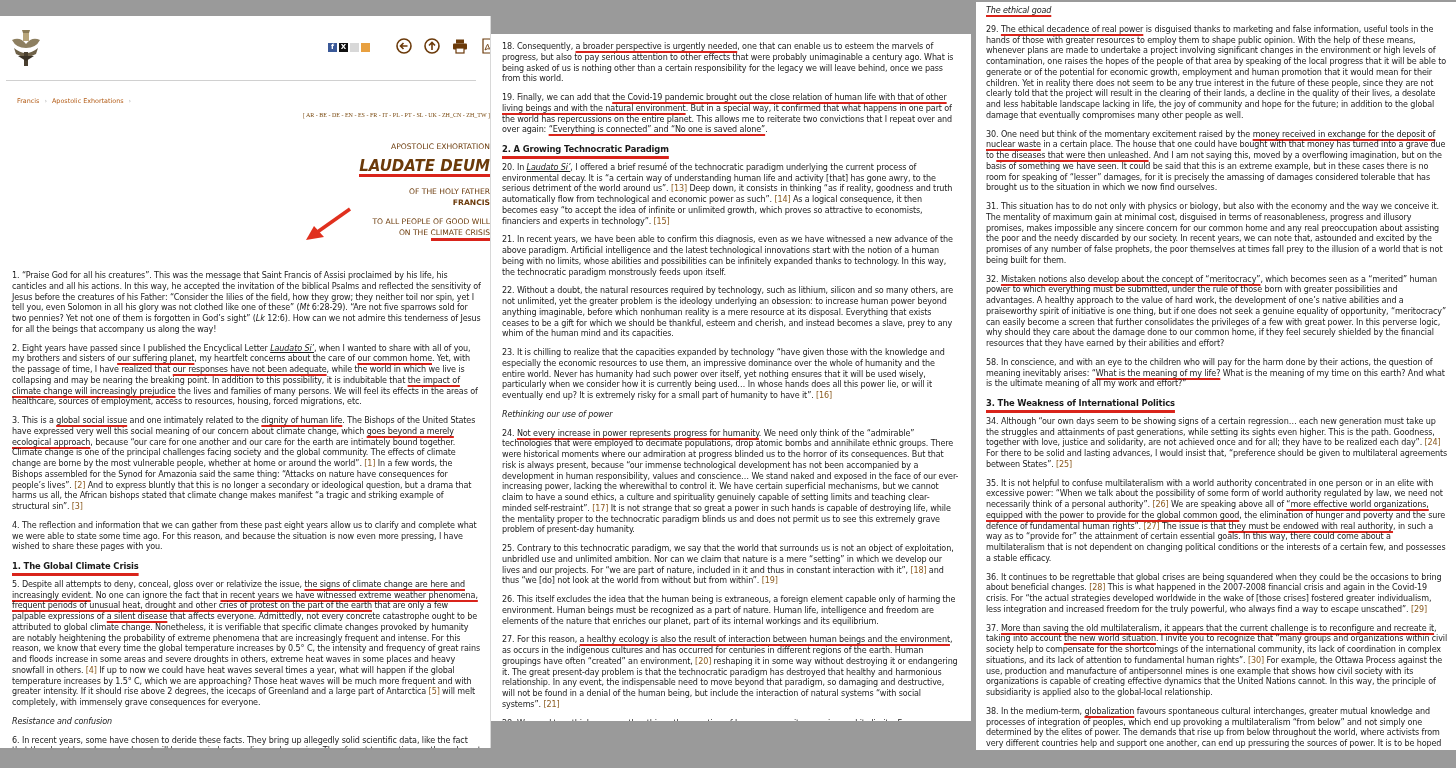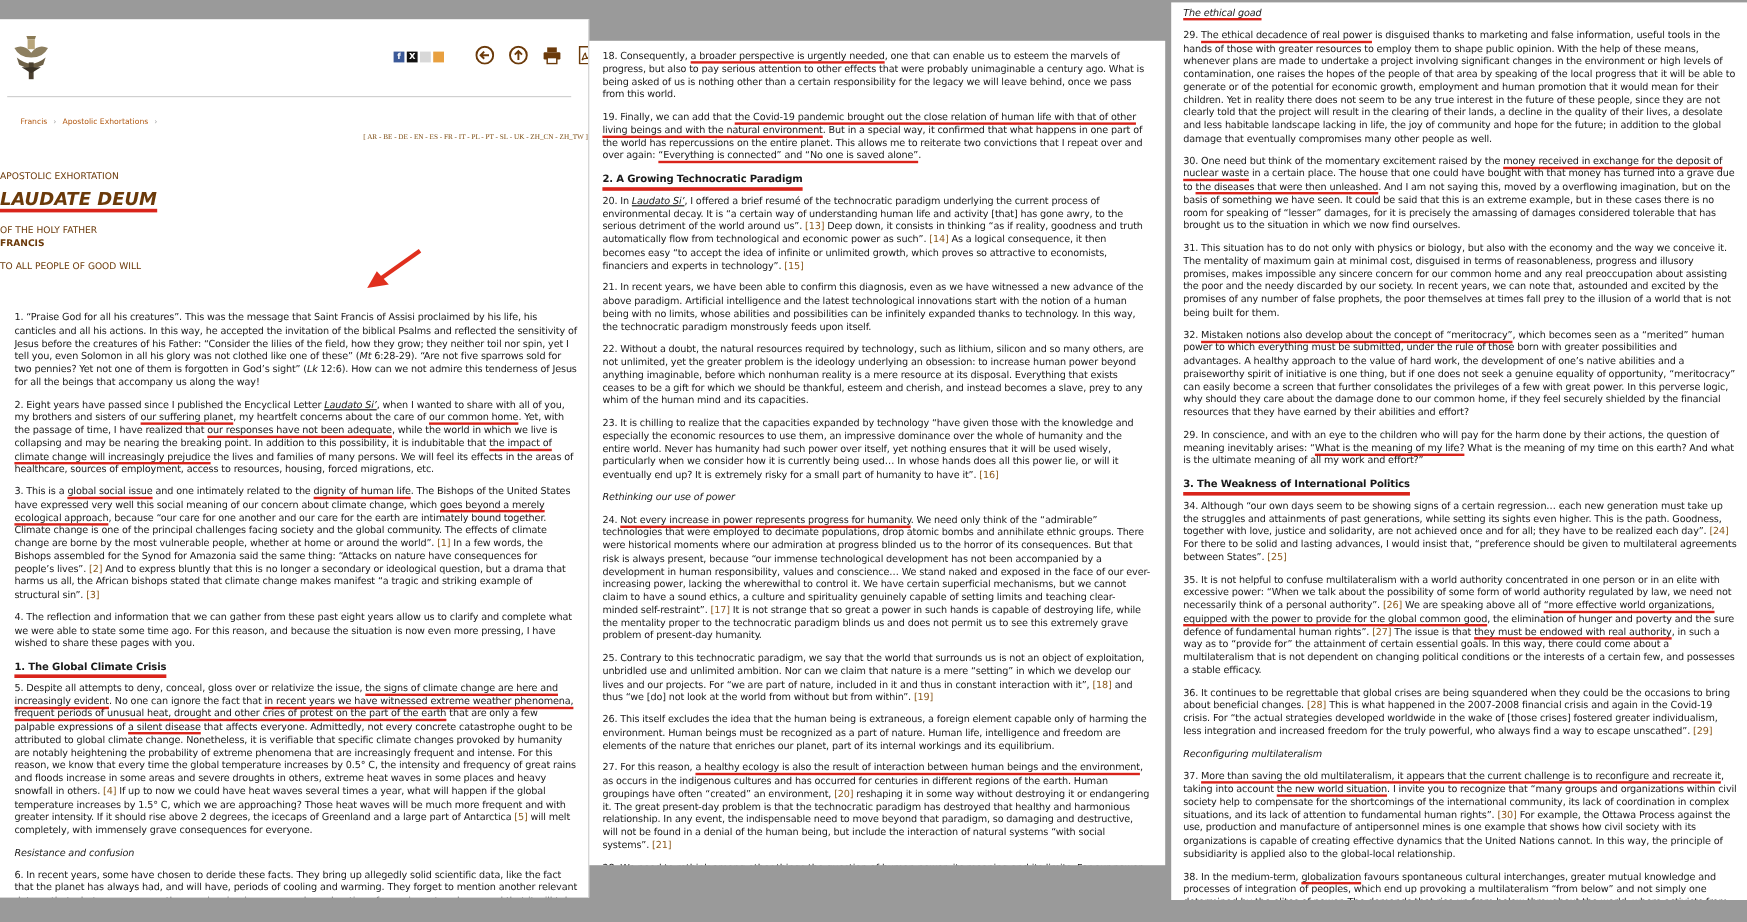--- a/index.html
+++ b/index.html
@@ -31,21 +31,21 @@
   
   .hdr { position:relative; height:64px; border-bottom:1px solid #d0d0d0; margin:0 0 0 6px; width:470px; }
   .logo { position:absolute; left:2px; top:10px; width:36px; height:42px; }
   .social { position:absolute; left:322px; top:27px; display:flex; gap:2px; }
   .social span { width:9px; height:9px; display:inline-block; font-size:7px; line-height:9px; text-align:center; color:#fff; font-weight:bold; }
   .navicons { position:absolute; left:390px; top:22px; display:flex; gap:12px; align-items:center; }
   .navicons span { width:16px; height:16px; display:inline-block; }
   .crumbs { font-size:6.4px; color:#b25a14; margin:16px 0 0 17px; }
   .crumbs .sep { color:#aaa; margin:0 5px; }
   .langs { font-family:"Liberation Serif", serif; font-size:6px; color:#7a4a10; text-align:right; margin:7px 0 0 0; padding-right:0; white-space:nowrap; }
-  .title-block { text-align:left; color:#6b3a0a; font-size:7.6px; line-height:11px; margin-top:23px; }
+  .title-block { text-align:right; color:#6b3a0a; font-size:7.6px; line-height:11px; margin-top:23px; }
   .title-block .tb-main { font-weight:bold; font-style:italic; font-size:15px; margin:9px 0 9px 0; display:inline-block; padding-bottom:2px; border-bottom:3px solid #d9241b; }
   .title-block .tb-bold { font-weight:bold; }
   .title-block .tb-gap { height:8px; }
   .underline-red { border-bottom:3px solid #d9241b; padding-bottom:1px; }
   .arrow { position:absolute; left:302px; top:190px; width:52px; height:40px; }
 </style>
 </head>
 <body>
 
 <div class="panel" id="p1">
@@ -98,20 +98,21 @@
   </div>
   <div class="langs">[ AR - BE - DE - EN - ES - FR - IT - PL - PT - SL - UK - ZH_CN - ZH_TW ]</div>
 
   <div class="title-block">
     <div>APOSTOLIC EXHORTATION</div>
     <div class="tb-main">LAUDATE DEUM</div>
     <div>OF THE HOLY FATHER</div>
     <div class="tb-bold">FRANCIS</div>
     <div class="tb-gap"></div>
     <div>TO ALL PEOPLE OF GOOD WILL</div>
+    <div><span>ON THE </span><span class="underline-red">CLIMATE CRISIS</span></div>
   </div>
   <svg class="arrow" viewBox="0 0 52 40">
     <path d="M48 3 L14 27" stroke="#e0301e" stroke-width="3.5" fill="none"></path>
     <path d="M4 34 L12 20 L22 31z" fill="#e0301e"></path>
   </svg>
 
   <div class="txt col-inner" style="margin-top:33px;">
     <p><span>1. “Praise God for all his creatures”. This was the message that Saint Francis of Assisi proclaimed by his life, his canticles and all his actions. In this way, he accepted the invitation of the biblical Psalms and reflected the sensitivity of Jesus before the creatures of his Father: “Consider the lilies of the field, how they grow; they neither toil nor spin, yet I tell you, even Solomon in all his glory was not clothed like one of these” (</span><span class="it">Mt</span><span> 6:28-29). “Are not five sparrows sold for two pennies? Yet not one of them is forgotten in God’s sight” (</span><span class="it">Lk</span><span> 12:6). How can we not admire this tenderness of Jesus for all the beings that accompany us along the way!</span></p>
     <p><span>2. Eight years have passed since I published the Encyclical Letter </span><span class="itu">Laudato Si’</span><span>, when I wanted to share with all of you, my brothers and sisters of </span><span class="hl">our suffering planet</span><span>, my heartfelt concerns about the care of </span><span class="hl">our common home</span><span>. Yet, with the passage of time, I have realized that </span><span class="hl">our responses have not been adequate</span><span>, while the world in which we live is collapsing and may be nearing the breaking point. In addition to this possibility, it is indubitable that </span><span class="hl">the impact of climate change will increasingly prejudice</span><span> the lives and families of many persons. We will feel its effects in the areas of healthcare, sources of employment, access to resources, housing, forced migrations, etc.</span></p>
     <p><span>3. This is a </span><span class="hl">global social issue</span><span> and one intimately related to the </span><span class="hl">dignity of human life</span><span>. The Bishops of the United States have expressed very well this social meaning of our concern about climate change, which </span><span class="hl">goes beyond a merely ecological approach</span><span>, because “our care for one another and our care for the earth are intimately bound together. Climate change is one of the principal challenges facing society and the global community. The effects of climate change are borne by the most vulnerable people, whether at home or around the world”. </span><span class="ref">[1]</span><span> In a few words, the Bishops assembled for the Synod for Amazonia said the same thing: “Attacks on nature have consequences for people’s lives”. </span><span class="ref">[2]</span><span> And to express bluntly that this is no longer a secondary or ideological question, but a drama that harms us all, the African bishops stated that climate change makes manifest “a tragic and striking example of structural sin”. </span><span class="ref">[3]</span></p>
@@ -141,23 +142,22 @@
   </div>
 </div>
 
 <div class="panel" id="p3">
   <div class="txt col-inner" style="padding-top:4px;">
     <p class="subhead"><span class="hl">The ethical goad</span></p>
     <p><span>29. </span><span class="hl">The ethical decadence of real power</span><span> is disguised thanks to marketing and false information, useful tools in the hands of those with greater resources to employ them to shape public opinion. With the help of these means, whenever plans are made to undertake a project involving significant changes in the environment or high levels of contamination, one raises the hopes of the people of that area by speaking of the local progress that it will be able to generate or of the potential for economic growth, employment and human promotion that it would mean for their children. Yet in reality there does not seem to be any true interest in the future of these people, since they are not clearly told that the project will result in the clearing of their lands, a decline in the quality of their lives, a desolate and less habitable landscape lacking in life, the joy of community and hope for the future; in addition to the global damage that eventually compromises many other people as well.</span></p>
     <p><span>30. One need but think of the momentary excitement raised by the </span><span class="hl">money received in exchange for the deposit of nuclear waste</span><span> in a certain place. The house that one could have bought with that money has turned into a grave due to </span><span class="hl">the diseases that were then unleashed</span><span>. And I am not saying this, moved by a overflowing imagination, but on the basis of something we have seen. It could be said that this is an extreme example, but in these cases there is no room for speaking of “lesser” damages, for it is precisely the amassing of damages considered tolerable that has brought us to the situation in which we now find ourselves.</span></p>
     <p>31. This situation has to do not only with physics or biology, but also with the economy and the way we conceive it. The mentality of maximum gain at minimal cost, disguised in terms of reasonableness, progress and illusory promises, makes impossible any sincere concern for our common home and any real preoccupation about assisting the poor and the needy discarded by our society. In recent years, we can note that, astounded and excited by the promises of any number of false prophets, the poor themselves at times fall prey to the illusion of a world that is not being built for them.</p>
     <p><span>32. </span><span class="hl">Mistaken notions also develop about the concept of “meritocracy”</span><span>, which becomes seen as a “merited” human power to which everything must be submitted, under the rule of those born with greater possibilities and advantages. A healthy approach to the value of hard work, the development of one’s native abilities and a praiseworthy spirit of initiative is one thing, but if one does not seek a genuine equality of opportunity, “meritocracy” can easily become a screen that further consolidates the privileges of a few with great power. In this perverse logic, why should they care about the damage done to our common home, if they feel securely shielded by the financial resources that they have earned by their abilities and effort?</span></p>
-    <p><span>29. In conscience, and with an eye to the children who will pay for the harm done by their actions, the question of meaning inevitably arises: “</span><span class="hl">What is the meaning of my life?</span><span> What is the meaning of my time on this earth? And what is the ultimate meaning of all my work and effort?”</span></p>
+    <p><span>58. In conscience, and with an eye to the children who will pay for the harm done by their actions, the question of meaning inevitably arises: “</span><span class="hl">What is the meaning of my life?</span><span> What is the meaning of my time on this earth? And what is the ultimate meaning of all my work and effort?”</span></p>
     <div class="sec-title"><span>3. The Weakness of International Politics</span></div>
     <p><span>34. Although “our own days seem to be showing signs of a certain regression… each new generation must take up the struggles and attainments of past generations, while setting its sights even higher. This is the path. Goodness, together with love, justice and solidarity, are not achieved once and for all; they have to be realized each day”. </span><span class="ref">[24]</span><span> For there to be solid and lasting advances, I would insist that, “preference should be given to multilateral agreements between States”. </span><span class="ref">[25]</span></p>
     <p><span>35. It is not helpful to confuse multilateralism with a world authority concentrated in one person or in an elite with excessive power: “When we talk about the possibility of some form of world authority regulated by law, we need not necessarily think of a personal authority”. </span><span class="ref">[26]</span><span> We are speaking above all of </span><span class="hl">“more effective world organizations, equipped with the power to provide for the global common good</span><span>, the elimination of hunger and poverty and the sure defence of fundamental human rights”. </span><span class="ref">[27]</span><span> The issue is that </span><span class="hl">they must be endowed with real authority</span><span>, in such a way as to “provide for” the attainment of certain essential goals. In this way, there could come about a multilateralism that is not dependent on changing political conditions or the interests of a certain few, and possesses a stable efficacy.</span></p>
     <p><span>36. It continues to be regrettable that global crises are being squandered when they could be the occasions to bring about beneficial changes. </span><span class="ref">[28]</span><span> This is what happened in the 2007-2008 financial crisis and again in the Covid-19 crisis. For “the actual strategies developed worldwide in the wake of [those crises] fostered greater individualism, less integration and increased freedom for the truly powerful, who always find a way to escape unscathed”. </span><span class="ref">[29]</span></p>
-    <p class="subhead">Reconfiguring multilateralism</p>
     <p><span>37. </span><span class="hl">More than saving the old multilateralism, it appears that the current challenge is to reconfigure and recreate it</span><span>, taking into account </span><span class="hl">the new world situation</span><span>. I invite you to recognize that “many groups and organizations within civil society help to compensate for the shortcomings of the international community, its lack of coordination in complex situations, and its lack of attention to fundamental human rights”. </span><span class="ref">[30]</span><span> For example, the Ottawa Process against the use, production and manufacture of antipersonnel mines is one example that shows how civil society with its organizations is capable of creating effective dynamics that the United Nations cannot. In this way, the principle of subsidiarity is applied also to the global-local relationship.</span></p>
     <p><span>38. In the medium-term, </span><span class="hl">globalization</span><span> favours spontaneous cultural interchanges, greater mutual knowledge and processes of integration of peoples, which end up provoking a multilateralism “from below” and not simply one determined by the elites of power. The demands that rise up from below throughout the world, where activists from very different countries help and support one another, can end up pressuring the sources of power. It is to be hoped that this will happen with respect to the climate crisis. For this reason, I reiterate that “unless citizens control political power – national, regional and municipal – it will not be possible to control damage to the environment”. </span></p>
 
   </div>
 </div>
 
 </body></html>

